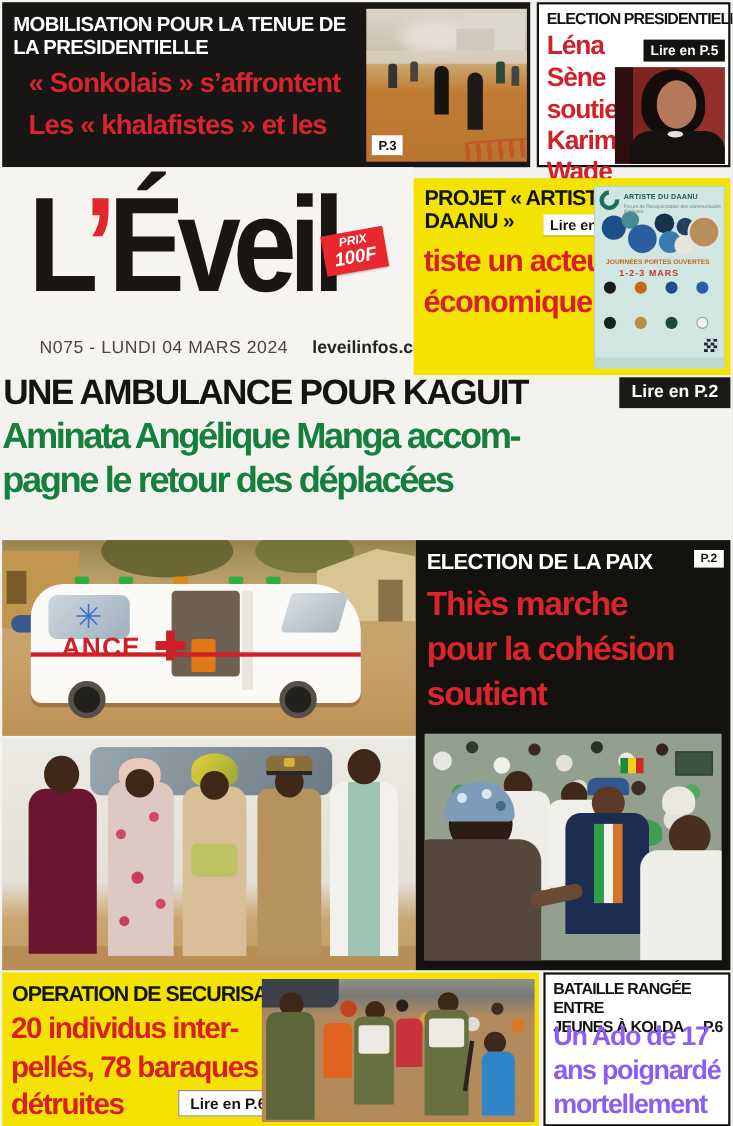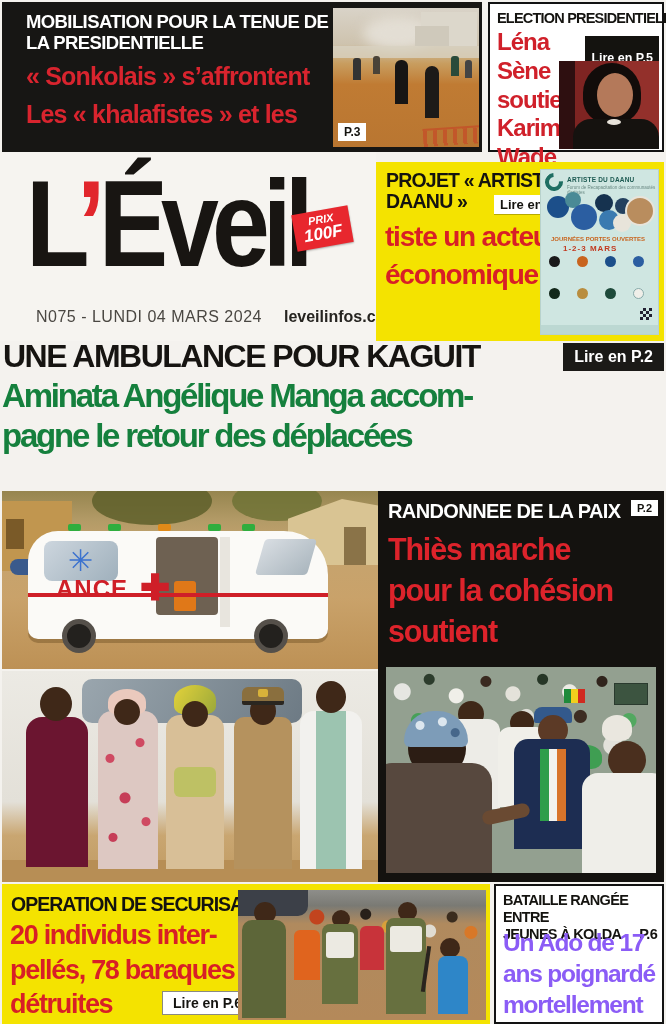--- a/index.html
+++ b/index.html
@@ -6,21 +6,21 @@
   html,body { background:#e8e6e2; }
   .page {
     position:relative; width:666px; height:1024px; overflow:hidden;
     background:#f4f2ee; font-family:"Liberation Sans", sans-serif;
     -webkit-font-smoothing:antialiased;
   }
   .abs { position:absolute; }
 
   
   .box-mob { left:2px; top:2px; width:480px; height:150px; background:#171614; }
-  .mob-kicker { position:absolute; left:24px; top:10px; width:315px; color:#fff;
+  .mob-kicker { position:absolute; left:10px; top:10px; width:315px; color:#fff;
     font-weight:bold; font-size:18.5px; line-height:1.12; letter-spacing:-0.6px; }
   .mob-headline { position:absolute; left:24px; top:56px; width:320px; color:#d8242e;
     font-weight:bold; font-size:25px; line-height:1.5; letter-spacing:-0.8px; }
   .riot { left:331px; top:6px; width:146px; height:139px; overflow:hidden;
     background:linear-gradient(180deg,#d9d3c8 0%,#cec3ae 26%,#c89d5f 40%,#c07b33 55%,#b97631 100%); }
   .riot-smoke { left:30px; top:8px; width:70px; height:34px; border-radius:50%;
     background:#e3ded4; filter:blur(6px); }
   .riot-bldg1 { right:2px; top:4px; width:56px; height:34px; background:#dcd7cb; }
   .riot-bldg2 { right:30px; top:18px; width:34px; height:20px; background:#cfc9bb; }
   .riot-wall { left:0; top:38px; width:100%; height:12px; background:#d8d2c2; opacity:.8; }
@@ -39,21 +39,21 @@
   .riot-badge { left:5px; bottom:6px; }
 
   
   .box-elec { left:488px; top:2px; width:176px; height:150px; background:#fff;
     border:2px solid #121212; }
   .elec-kicker { position:absolute; left:7px; top:6px; color:#14130f; font-weight:bold;
     font-size:14.5px; letter-spacing:-0.8px; white-space:nowrap; }
   .elec-headline { position:absolute; left:7px; top:24px; width:110px; color:#d0202a;
     font-weight:bold; font-size:24px; line-height:1.2; letter-spacing:-1px; }
   .elec-badge { position:absolute; right:3px; top:32px; background:#14130f; color:#fff;
-    font-weight:bold; font-size:12.5px; padding:15px 6px; }
+    font-weight:bold; font-size:12.5px; padding:3px 6px; }
   .elec-photo { right:3px; top:57px; width:100px; height:88px; overflow:hidden;
     background:linear-gradient(90deg,#2e0f10 0 16%,#7e2422 16% 58%,#93302b 58% 100%); }
   .elec-hair { right:18px; top:2px; width:58px; height:60px; border-radius:50% 50% 40% 40%;
     background:#120c0a; }
   .elec-face { right:26px; top:12px; width:36px; height:44px; border-radius:50%;
     background:#b4795a; }
   .elec-body { right:0px; bottom:-4px; width:86px; height:34px; border-radius:18px 18px 0 0;
     background:#15120f; }
   .elec-pearls { right:38px; bottom:24px; width:14px; height:6px; border-radius:50%;
     background:#e8e3da; }
@@ -395,21 +395,21 @@
     <div class="abs grp-f4"></div>
     <div class="head" style="left:248px;top:26px;width:26px;height:28px;"></div>
     <div class="abs grp-cap4"></div>
     <div class="grp-cap4b"></div>
     <div class="abs grp-f5"></div>
     <div class="head" style="left:314px;top:10px;width:30px;height:32px;"></div>
     <div class="grp-logo5"></div>
   </div>
 
   <div class="abs box-rand">
-    <div class="rand-kicker">RANDONNEE DE LA PAIX</div>
+    <div class="rand-kicker">ELECTION DE LA PAIX</div>
     <span class="abs badge-white rand-badge">P.2</span>
     <div class="rand-headline">
       <div>Thiès marche</div>
       <div>pour la cohésion</div>
       <div>soutient</div>
     </div>
     <div class="abs photo-crowd">
       <div class="abs crowd-flag"></div>
       <div class="abs crowd-sign"></div>
       <div class="abs crowd-wrapw"></div>

